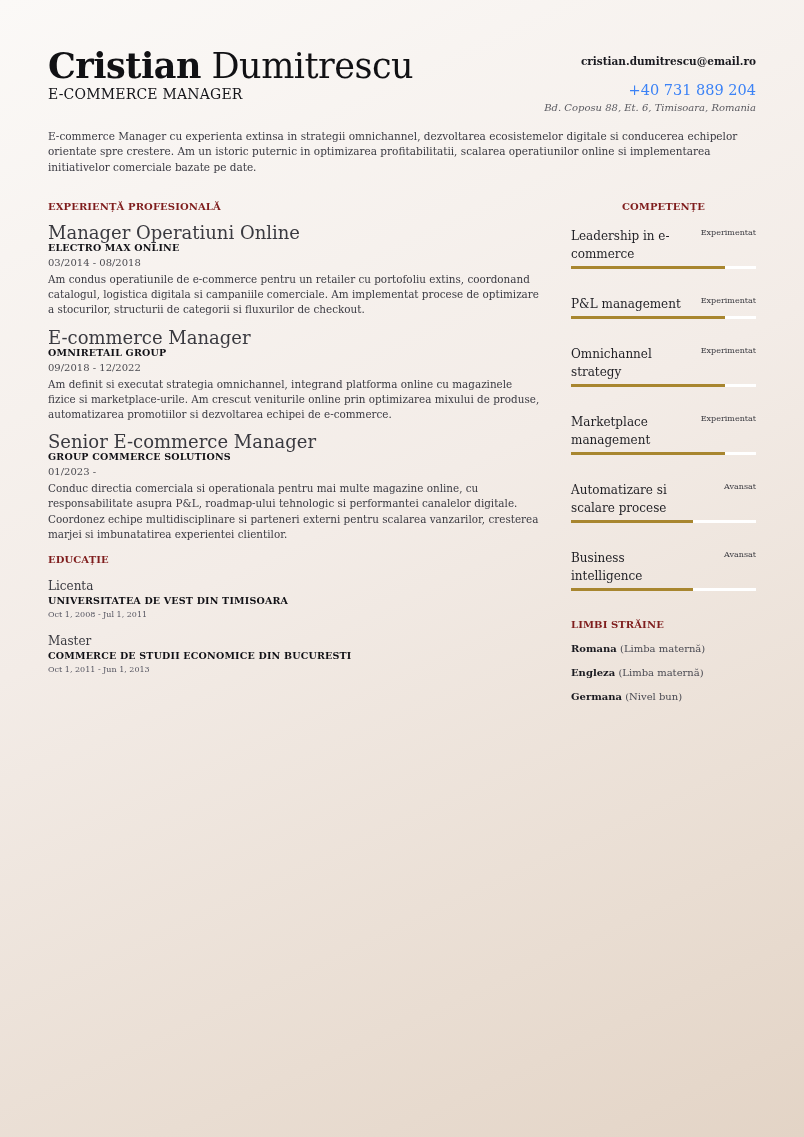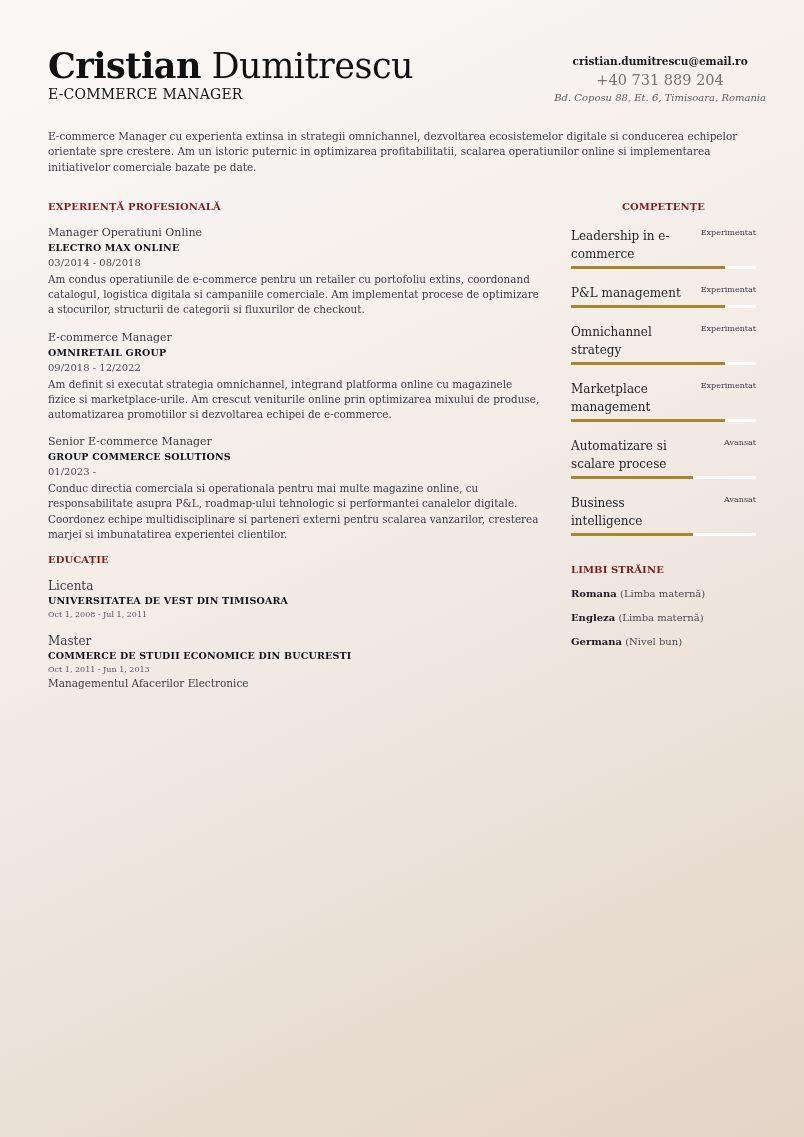--- a/index.html
+++ b/index.html
@@ -20,55 +20,55 @@
     font-size: 35px; line-height: 44px; letter-spacing: -0.5px;
     color: #111114; white-space: nowrap;
   }
   .name .first { font-weight: bold; }
   .name .last { font-weight: normal; }
   .job-title {
     position: absolute; left: 48px; top: 86px;
     font-size: 14px; font-weight: normal; letter-spacing: 0.2px;
     color: #15151a; white-space: nowrap;
   }
-  .contact { position: absolute; right: 38px; top: 54px; text-align: center; }
+  .contact { position: absolute; right: 48px; top: 54px; text-align: right; }
   .contact .email { font-size: 10.5px; font-weight: bold; color: #1a1a20; line-height: 14px; }
-  .contact .phone { font-size: 14.5px; color: #737373; line-height: 20px; margin-top: 2px; }
+  .contact .phone { font-size: 14.5px; color: #3b82f6; line-height: 20px; margin-top: 12px; }
   .contact .address { font-size: 10px; font-style: italic; color: #5a5a60; line-height: 14px; margin-top: 1px; }
 
   .summary {
     position: absolute; left: 48px; top: 129px; width: 700px;
     font-size: 10.5px; line-height: 15.3px; color: #3a3a42;
   }
 
   
   .section-title {
     font-size: 10px; font-weight: bold; color: #7f1d1d; letter-spacing: 0.1px;
     white-space: nowrap;
   }
   .left-col { position: absolute; left: 48px; top: 201px; width: 495px; }
   .exp-item { margin-bottom: 12px; }
-  .exp-role { font-size: 11px; color: #3a3a40; line-height: 16px; }
+  .exp-role { font-size: 18px; color: #3a3a40; line-height: 16px; }
   .exp-company { font-size: 9.5px; font-weight: bold; color: #111116; line-height: 14px; letter-spacing: 0.2px; }
   .exp-dates { font-size: 10px; color: #4a4a50; line-height: 15px; }
   .exp-desc { font-size: 10.4px; color: #3a3a42; line-height: 15.2px; margin-top: 2px; }
 
   #exp-title { margin-bottom: 13px; }
   .edu-section { margin-top: 12px; }
   #edu-title { margin-bottom: 13px; }
   .edu-item { margin-bottom: 12px; }
   .edu-degree { font-size: 12px; color: #3a3a40; line-height: 16px; }
   .edu-school { font-size: 9.5px; font-weight: bold; color: #111116; line-height: 14px; letter-spacing: 0.2px; }
   .edu-dates { font-size: 8px; color: #555560; line-height: 13px; }
   .edu-field { font-size: 10.5px; color: #3a3a42; line-height: 15px; }
 
   
   .right-col { position: absolute; left: 571px; top: 201px; width: 185px; }
   #skills-title { margin-bottom: 15px; text-align: center; }
-  .skill { position: relative; margin-bottom: 15px; }
+  .skill { position: relative; margin-bottom: 26px; }
   .skill-row { display: flex; justify-content: space-between; align-items: flex-start; }
   .skill-name { font-size: 12px; color: #1f1f24; line-height: 18px; max-width: 118px; }
   .skill-level { font-size: 8px; color: #3a3a40; line-height: 12px; margin-top: 0px; white-space: nowrap; }
   .skill-bar { position: relative; height: 3px; background: #ffffff; margin-top: 3px; width: 185px; }
   .skill-bar-fill { position: absolute; left: 0; top: 0; height: 3px; background: #a8862f; }
 
   .lang-section { margin-top: 28px; }
   #lang-title { margin-bottom: 12px; }
   .lang { font-size: 10px; line-height: 14px; margin-bottom: 10px; color: #4a4a52; }
   .lang .lang-name { font-weight: bold; color: #1a1a20; }
@@ -122,21 +122,20 @@
       <div class="edu-item">
         <div class="edu-degree">Licenta</div>
         <div class="edu-school">UNIVERSITATEA DE VEST DIN TIMISOARA</div>
         <div class="edu-dates">Oct 1, 2008 - Jul 1, 2011</div>
       </div>
 
       <div class="edu-item">
         <div class="edu-degree">Master</div>
         <div class="edu-school">COMMERCE DE STUDII ECONOMICE DIN BUCURESTI</div>
         <div class="edu-dates">Oct 1, 2011 - Jun 1, 2013</div>
-        <div class="edu-field">Managementul Afacerilor Electronice</div>
       </div>
     </div>
   </div>
 
   <div class="right-col">
     <div class="section-title" id="skills-title">COMPETENȚE</div>
 
     <div class="skill">
       <div class="skill-row">
         <div class="skill-name">Leadership in e-commerce</div>

